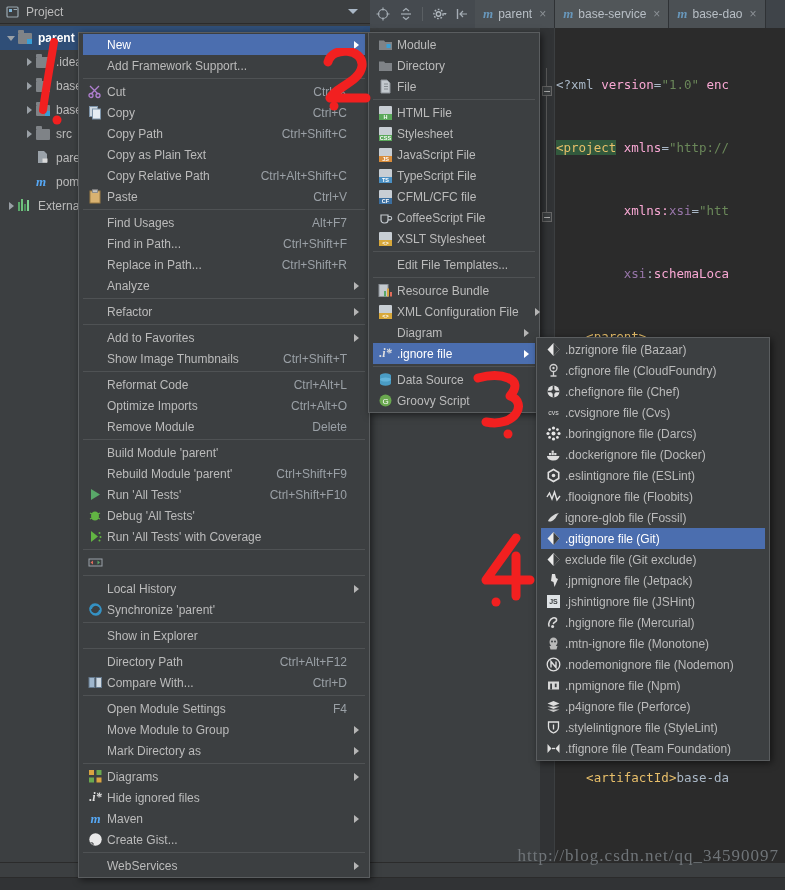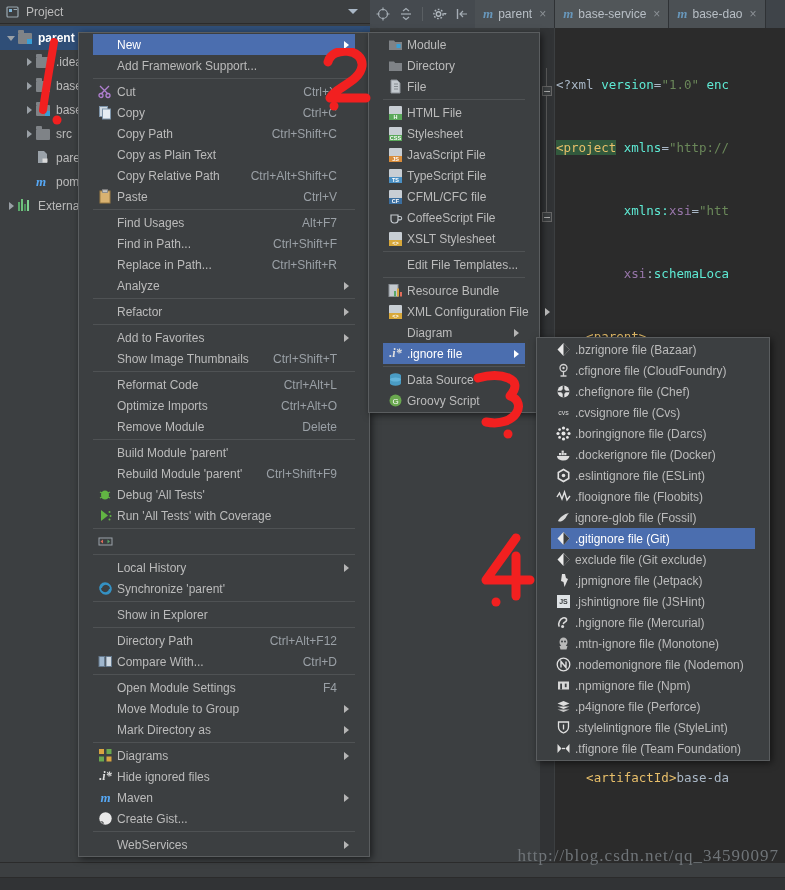--- a/index.html
+++ b/index.html
@@ -68,35 +68,35 @@
   
   .editor{
     position:absolute;left:540px;top:28px;width:245px;bottom:28px;
     background:#2b2b2b;box-sizing:border-box;overflow:hidden;
   }
   .gutter{position:absolute;left:0;top:0;width:14px;height:100%;background:#313335;border-right:1px solid #3c3f41;}
   .code{position:absolute;left:16px;top:4px;right:0;font-family:"DejaVu Sans Mono", monospace;font-size:12.5px;line-height:21px;white-space:pre;color:#a9b7c6;}
   .code .ln{height:21px;}
   .t-punct{color:#a9b7c6;}
   .t-tag{color:#e8bf6a;}
-  .t-attr{color:#5eead4;}
+  .t-attr{color:#f9a8d4;}
   .t-str{color:#6a8759;}
   .t-ns{color:#9876aa;}
   .t-txt{color:#a9b7c6;}
   .t-proj{background:#32593d;color:#e8bf6a;}
 
   .fold{position:absolute;left:2px;width:10px;height:10px;border:1px solid #666;background:#3c3f41;box-sizing:border-box;}
   .fold:after{content:"";position:absolute;left:1px;top:4px;width:6px;height:1px;background:#aaa;}
   .foldline{position:absolute;left:6px;width:1px;background:#5a5a5a;}
 
   
   .menu{
     position:absolute;background:#3c3f41;border:1px solid #5a5d5f;
     box-shadow:2px 2px 7px rgba(0,0,0,.55);
-    padding:1px 14px;box-sizing:border-box;z-index:40;
+    padding:1px 4px;box-sizing:border-box;z-index:40;
   }
   .mi{
     display:flex;align-items:center;height:21px;box-sizing:border-box;
     padding:0 4px 0 4px;font-size:12px;color:#bbbbbb;white-space:nowrap;position:relative;
   }
   .mi.sel{background:#4b6eaf;color:#ffffff;}
   .mi .mic{width:17px;height:16px;flex:0 0 auto;display:flex;align-items:center;justify-content:center;margin-right:3px;}
   .mi .mlab{flex:1 1 auto;padding-right:14px;}
   .mi .mkey{color:#9aa0a6;font-size:12px;flex:0 0 auto;padding-right:4px;}
   .mi .marr{width:10px;flex:0 0 auto;display:flex;align-items:center;justify-content:center;}
@@ -444,20 +444,30 @@
       </div>
       <div class="mi">
         <span class="mic"></span>
         <span class="mlab">Rebuild Module 'parent'</span>
         <span class="mkey">Ctrl+Shift+F9</span>
         <span class="marr"></span>
       </div>
       <div class="mi">
         <span class="mic">
           <svg width="15" height="15" viewBox="0 0 15 15">
+            <path d="M3 2 L12 7.5 L3 13 Z" fill="#59a869"></path>
+          </svg>
+        </span>
+        <span class="mlab">Run 'All Tests'</span>
+        <span class="mkey">Ctrl+Shift+F10</span>
+        <span class="marr"></span>
+      </div>
+      <div class="mi">
+        <span class="mic">
+          <svg width="15" height="15" viewBox="0 0 15 15">
             <ellipse cx="7" cy="8" rx="4" ry="4.5" fill="#62b543"></ellipse>
             <path d="M2 5l2 1M12 5l-2 1M2 11l2-1M12 11l-2-1" stroke="#62b543" stroke-width="1.2"></path>
           </svg>
         </span>
         <span class="mlab">Debug 'All Tests'</span>
         <span class="marr"></span>
       </div>
       <div class="mi">
         <span class="mic">
           <svg width="15" height="15" viewBox="0 0 15 15">

